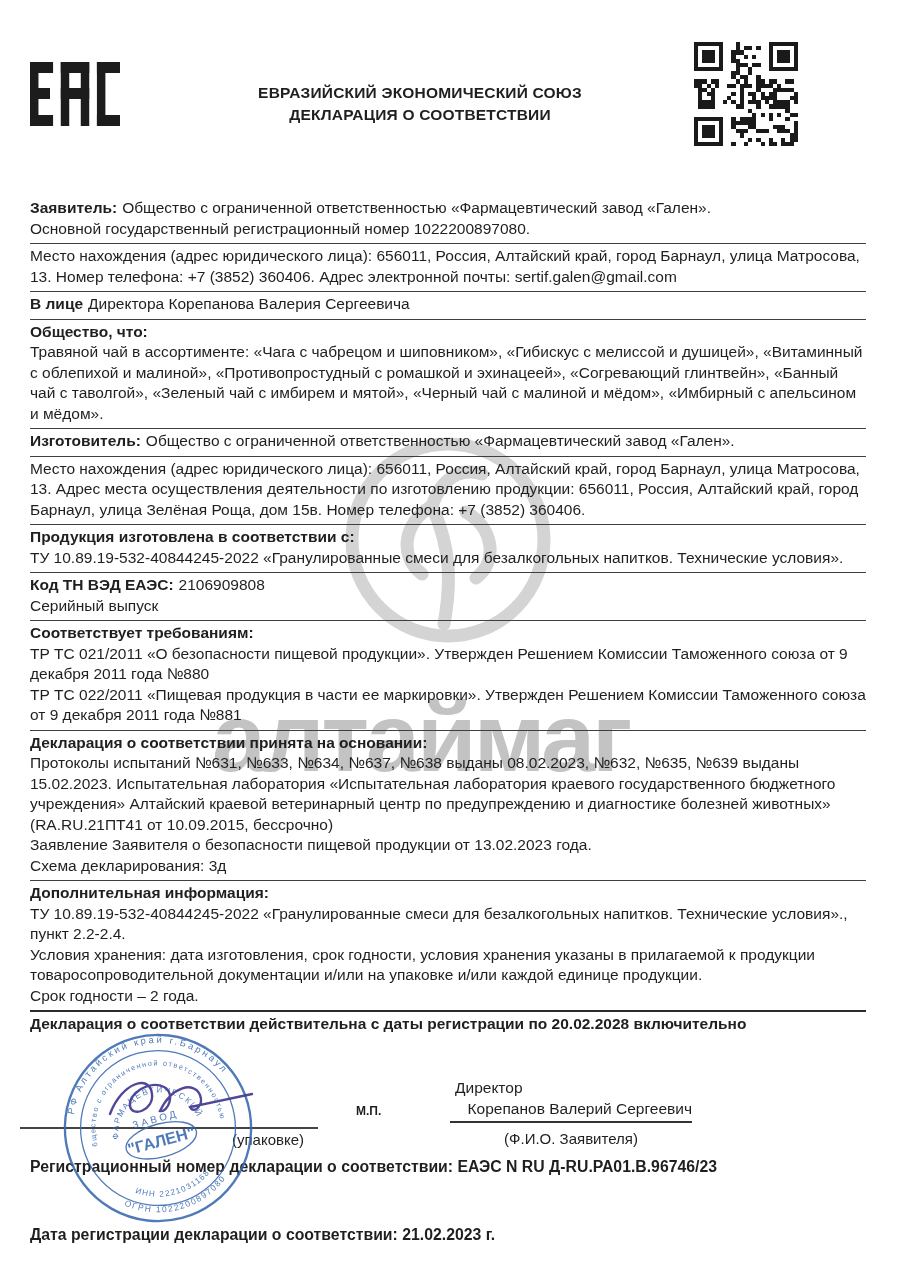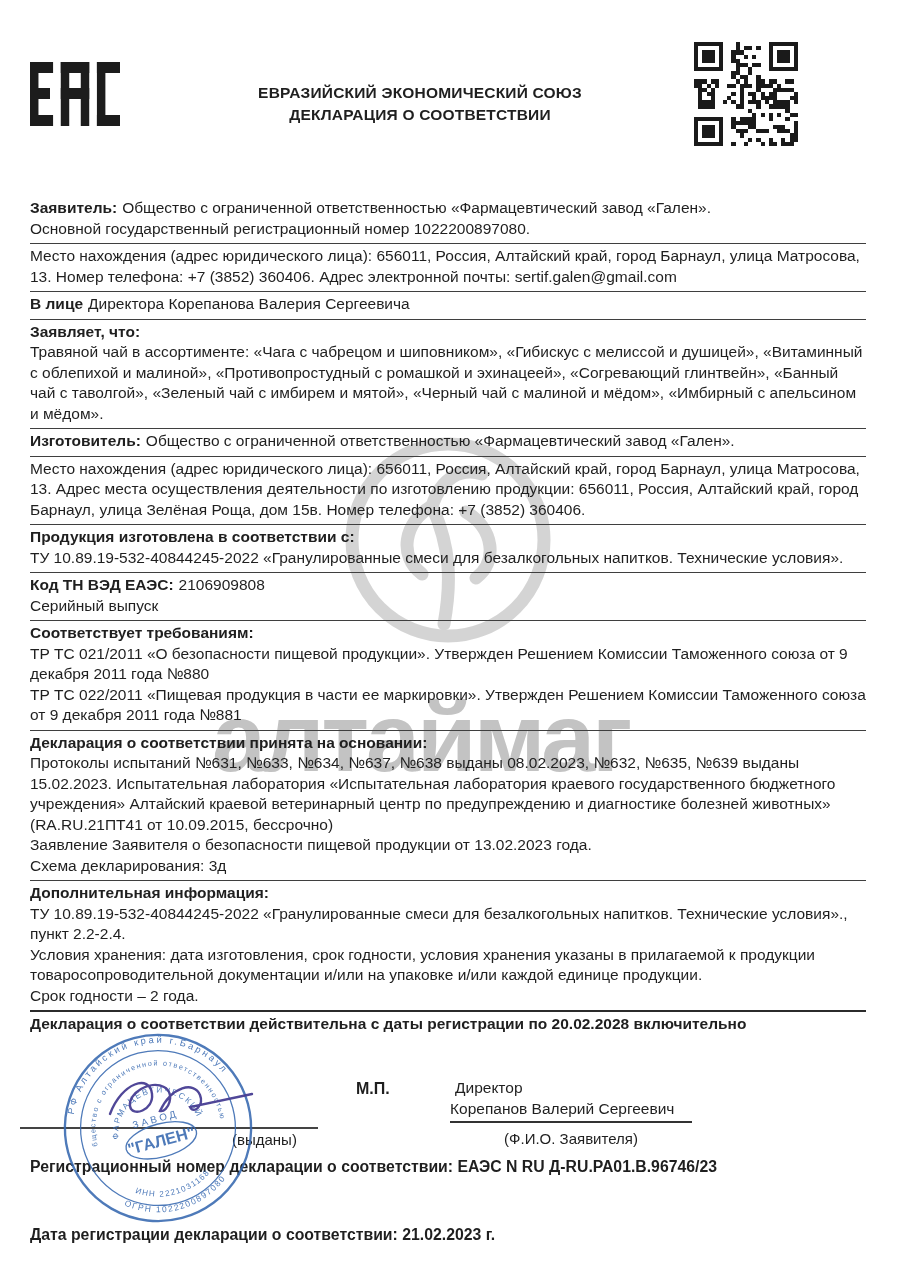--- a/index.html
+++ b/index.html
@@ -20,23 +20,23 @@
   .bold{font-weight:700;}
   
   .wm{position:absolute;z-index:1;pointer-events:none;}
   .wm-word{left:212px;top:682px;font-size:97px;font-weight:700;color:#9f9f9f;opacity:.62;
            letter-spacing:-3px;font-family:"Liberation Sans",sans-serif;}
   .wm-sub{left:308px;top:838px;font-size:28px;color:#b5b5b5;opacity:.75;letter-spacing:4px;}
   .wm-logo{left:340px;top:432px;opacity:.5;}
   
   .abs{position:absolute;z-index:2;}
   .validity{font-weight:700;font-size:15.8px;}
-  .mp{left:356px;top:1080px;font-weight:700;font-size:16px;}
+  .mp{left:356px;top:1104px;font-weight:700;font-size:12px;}
   .position{left:455px;top:1079px;font-size:15.5px;text-align:right;}
-  .namebox{left:450px;top:1100px;width:242px;text-align:left;border-bottom:2px solid #333;
+  .namebox{left:450px;top:1100px;width:242px;text-align:right;border-bottom:2px solid #333;
            font-size:15.5px;padding-bottom:3px;}
   .namecap{left:450px;top:1130px;width:242px;text-align:center;font-size:15px;}
   .signline{left:20px;top:1127px;width:298px;border-top:2px solid #444;height:0;}
   .signcap{left:232px;top:1131px;font-size:15px;}
   .regline{left:30px;top:1158px;font-weight:700;font-size:15.8px;}
   .dateline{left:30px;top:1200px;font-weight:700;font-size:15.8px;margin-top:26px;}
   .stamp{left:60px;top:1030px;z-index:3;opacity:.88;}
   .autograph{left:100px;top:1066px;z-index:4;}
   .stamp text{font-family:"Liberation Sans",sans-serif;}
 </style>
@@ -359,21 +359,21 @@
 
     <div class="sec">
       <div>Место нахождения (адрес юридического лица): 656011, Россия, Алтайский край, город Барнаул, улица Матросова, 13. Номер телефона: +7 (3852) 360406. Адрес электронной почты: sertif.galen@gmail.com</div>
     </div>
 
     <div class="sec">
       <div><span class="lbl">В лице</span><span>Директора Корепанова Валерия Сергеевича</span></div>
     </div>
 
     <div class="sec">
-      <div class="bold">Заявляет, что:</div>
+      <div class="bold">Общество, что:</div>
       <div>Травяной чай в ассортименте: «Чага с чабрецом и шиповником», «Гибискус с мелиссой и душицей», «Витаминный с облепихой и малиной», «Противопростудный с ромашкой и эхинацеей», «Согревающий глинтвейн», «Банный чай с таволгой», «Зеленый чай с имбирем и мятой», «Черный чай с малиной и мёдом», «Имбирный с апельсином и мёдом».</div>
     </div>
 
     <div class="sec">
       <div><span class="lbl">Изготовитель:</span><span>Общество с ограниченной ответственностью «Фармацевтический завод «Гален».</span></div>
     </div>
 
     <div class="sec">
       <div>Место нахождения (адрес юридического лица): 656011, Россия, Алтайский край, город Барнаул, улица Матросова, 13. Адрес места осуществления деятельности по изготовлению продукции: 656011, Россия, Алтайский край, город Барнаул, улица Зелёная Роща, дом 15в. Номер телефона: +7 (3852) 360406.</div>
     </div>
@@ -411,21 +411,21 @@
     <div class="sec">
       <div class="validity">Декларация о соответствии действительна с даты регистрации по 20.02.2028 включительно</div>
     </div>
   </div>
 
   <div class="abs mp">М.П.</div>
   <div class="abs position">Директор</div>
   <div class="abs namebox">Корепанов Валерий Сергеевич</div>
   <div class="abs namecap">(Ф.И.О. Заявителя)</div>
   <div class="abs signline"></div>
-  <div class="abs signcap">(выданы)</div>
+  <div class="abs signcap">(упаковке)</div>
 
   <div class="abs regline">
     <span>Регистрационный номер декларации о соответствии:</span>
     <span>ЕАЭС N RU Д-RU.РА01.В.96746/23</span>
   </div>
   <div class="abs dateline">
     <span>Дата регистрации декларации о соответствии:</span>
     <span>21.02.2023 г.</span>
   </div>
 

